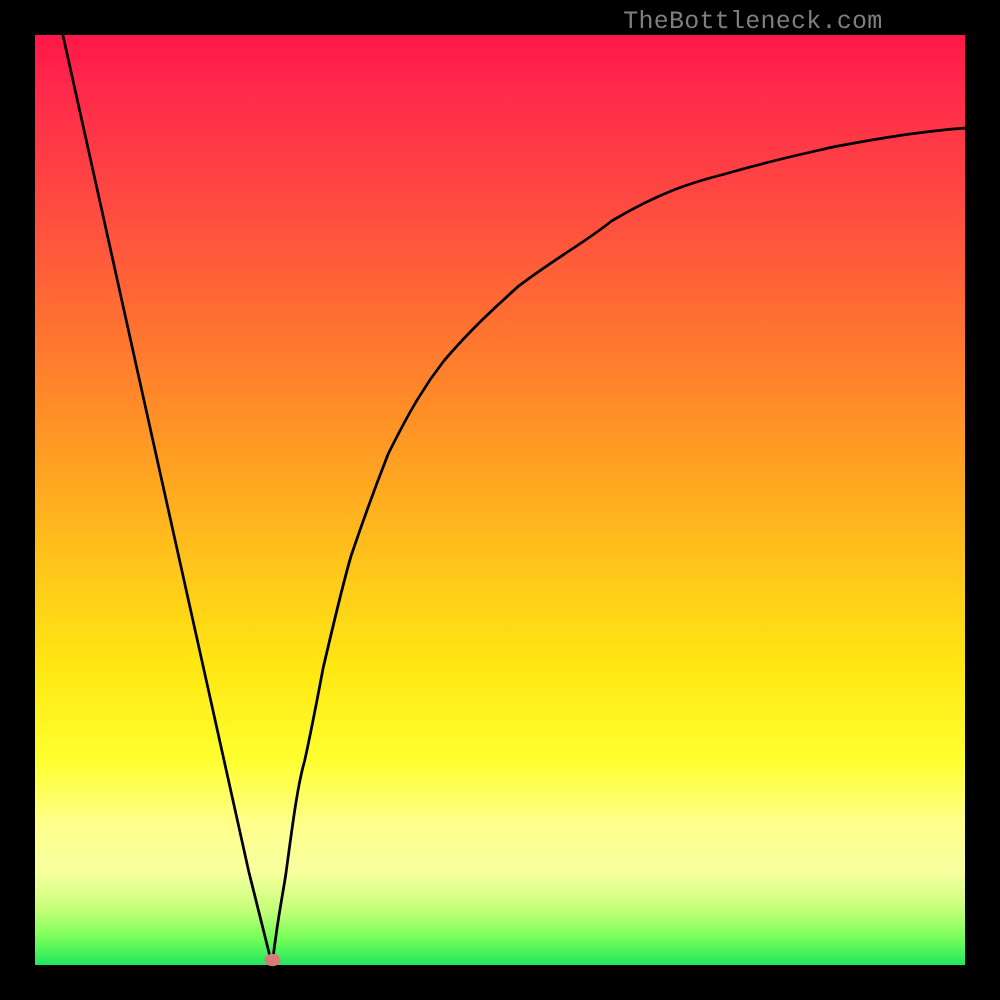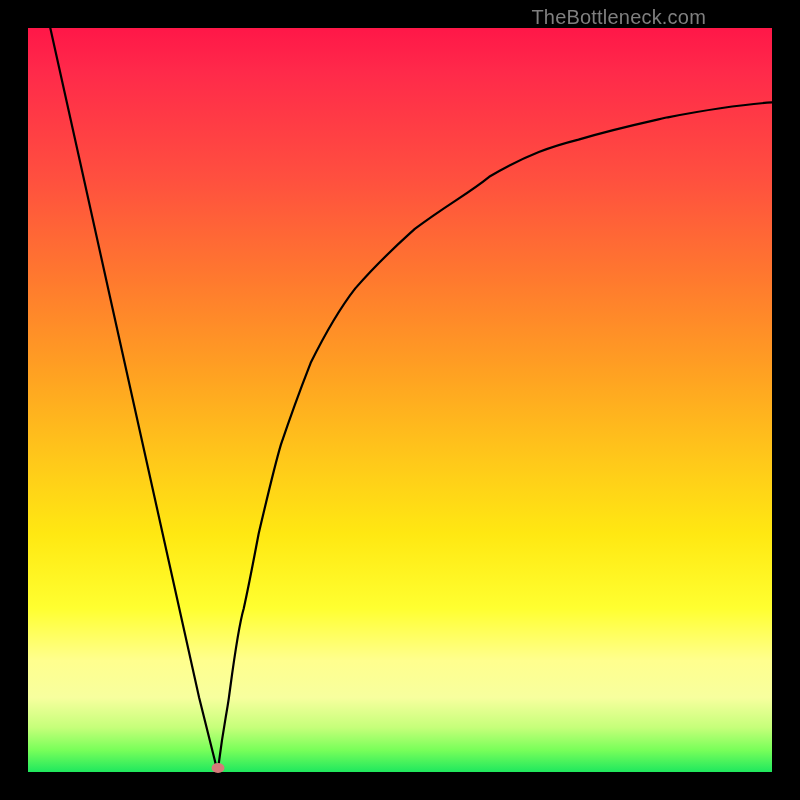--- a/index.html
+++ b/index.html
@@ -9,20 +9,21 @@
     height: 800px;
     background: #000;
     font-family: Arial, Helvetica, sans-serif;
     overflow: hidden;
   }
   .frame {
     position: relative;
     width: 724px;
     height: 800px;
     background: #000;
+    font-family: Liberation Mono, monospace;
   }
   .plot-area {
     position: absolute;
     left: 28px;
     top: 28px;
     width: 744px;
     height: 744px;
     
     background: linear-gradient(
       to bottom,

